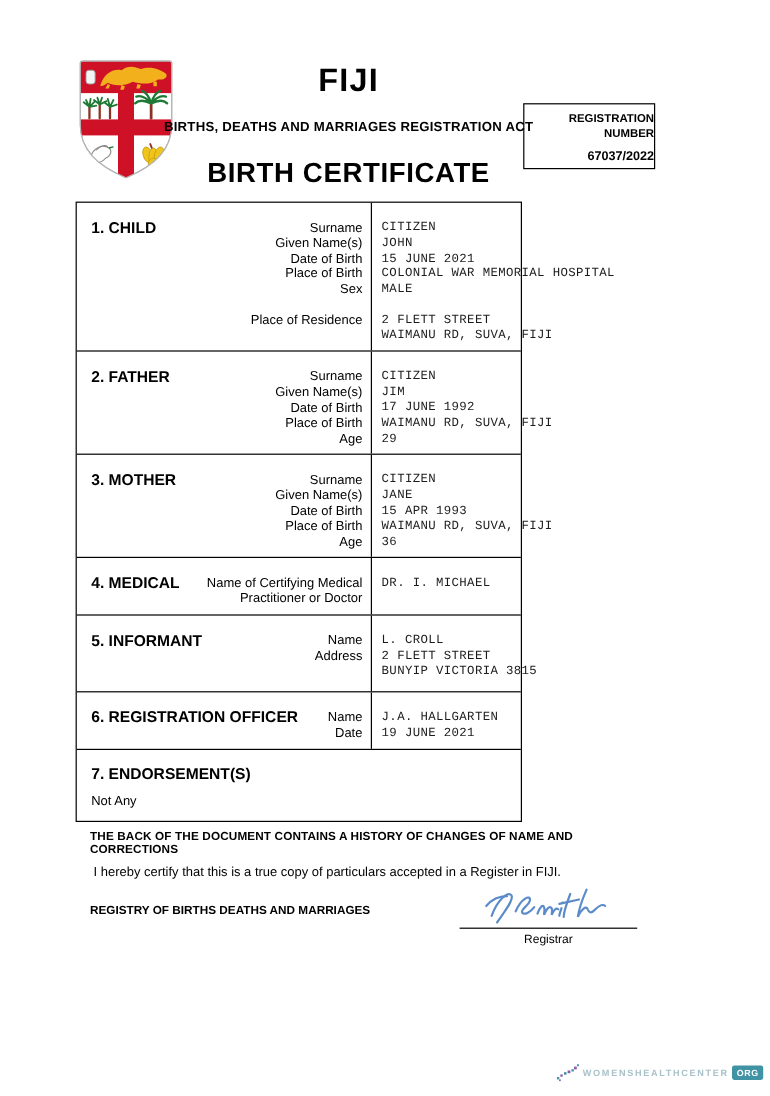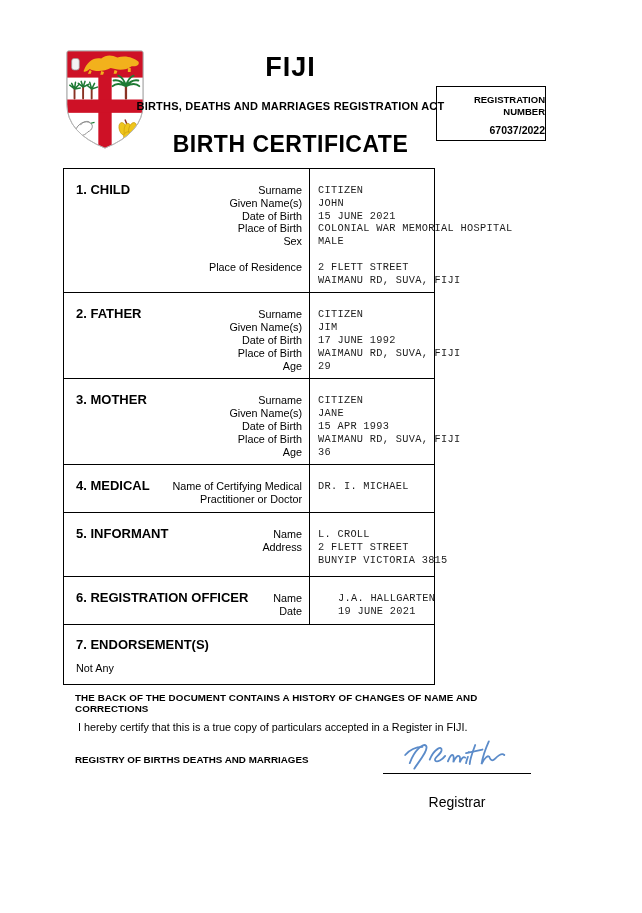--- a/index.html
+++ b/index.html
@@ -27,41 +27,41 @@
 
   
   .doc-table{position:absolute;left:63px;top:168px;width:372px;border:1.6px solid #000;}
   .section{display:flex;border-bottom:1.4px solid #000;}
   .section:last-child{border-bottom:none;}
   .sec-0{min-height:118px;}
   .sec-1{min-height:81px;}
   .sec-2{min-height:80px;}
   .sec-3{min-height:45px;}
   .sec-4{min-height:64px;}
-  .sec-5{min-height:46px;gap:20px;}
+  .sec-5{min-height:46px;}
   .sec-6{min-height:53px;}
   .cell-left{position:relative;width:246px;flex:0 0 246px;border-right:1.4px solid #000;}
   .cell-right{flex:1 1 auto;}
   .sec-title{position:absolute;left:12px;top:13px;font-size:13px;font-weight:bold;white-space:nowrap;}
   .labels{padding:15px 7px 6px 90px;text-align:right;}
   .lbl{font-size:10.8px;line-height:12.8px;color:#000;}
   .values{padding:15px 6px 6px 8px;}
   .val{font-family:"Liberation Mono",monospace;font-size:10.3px;line-height:12.8px;letter-spacing:.3px;color:#1c1c1c;white-space:nowrap;}
   .section.full{display:block;padding:12px 12px 10px 12px;}
   .section.full .sec-title{position:static;}
   .section.full .sec-body{margin-top:10px;font-size:10.8px;}
 
   
   .back-note{position:absolute;left:75px;top:692px;width:470px;font-size:9.8px;font-weight:bold;letter-spacing:.1px;}
   .certify-line{position:absolute;left:78px;top:721px;width:460px;font-size:10.8px;}
   .registry-line{position:absolute;left:75px;top:754px;width:320px;font-size:9.8px;font-weight:bold;}
   .signature-block{position:absolute;left:383px;top:735px;width:148px;text-align:center;}
   .signature-svg{display:block;margin:0 auto -2px auto;}
   .signature-rule{border-top:1.6px solid #000;}
-  .registrar-label{margin-top:20px;font-size:14px;}
+  .registrar-label{margin-top:4px;font-size:10px;}
 
   
   .watermark{position:absolute;right:6px;top:886px;display:flex;align-items:center;gap:3px;}
   .wm-text{font-size:7.6px;letter-spacing:1.4px;color:#a9c2ca;font-weight:600;}
   .wm-badge{background:var(--watermark-teal);color:#fff;font-size:7.4px;font-weight:bold;letter-spacing:.6px;padding:1.5px 3.5px;border-radius:2px;}
 
   svg .red{fill:var(--fiji-red);}
   svg .gold{fill:var(--gold);}
   svg .green{stroke:var(--palm-green);}
 </style>
@@ -270,14 +270,28 @@
         <circle cx="73" cy="19" r="1.2" fill="var(--signature-blue)" stroke="none"></circle>
         <path d="M80 11 C77 19 74 27 74 32"></path>
         <path d="M70 20 L88 16"></path>
         <path d="M95 7 C91 16 88 25 87 32 C90 25 95 21 96 25 C97 28 99 29 102 26 C106 22 110 20 112 22"></path>
       </g>
     </svg>
     <div class="signature-rule"></div>
     <div class="registrar-label">Registrar</div>
   </div>
 
+  <div class="watermark">
+    <svg width="20" height="16" viewBox="0 0 22 18">
+      <rect x="1" y="13" width="2.2" height="2.2" fill="var(--watermark-teal)"></rect>
+      <rect x="3" y="15.2" width="1.6" height="1.6" fill="var(--watermark-purple)"></rect>
+      <rect x="4.2" y="10.5" width="2.2" height="2.2" fill="var(--watermark-purple)"></rect>
+      <rect x="7.6" y="8.4" width="2.4" height="2.4" fill="var(--watermark-teal)"></rect>
+      <rect x="11" y="6.8" width="2.6" height="2.6" fill="var(--watermark-purple)"></rect>
+      <rect x="14.6" y="5.6" width="2.2" height="2.2" fill="var(--watermark-teal)"></rect>
+      <rect x="17" y="3.2" width="2.6" height="2.6" fill="var(--watermark-purple)"></rect>
+      <rect x="19.8" y="1" width="1.8" height="1.8" fill="var(--watermark-teal)"></rect>
+    </svg>
+    <span class="wm-text">WOMENSHEALTHCENTER</span>
+    <span class="wm-badge">ORG</span>
+  </div>
 
 </div>
 
 </body></html>

